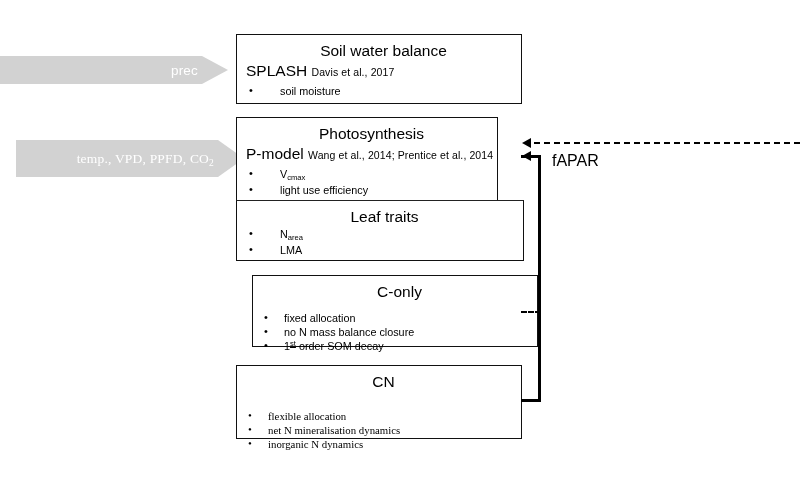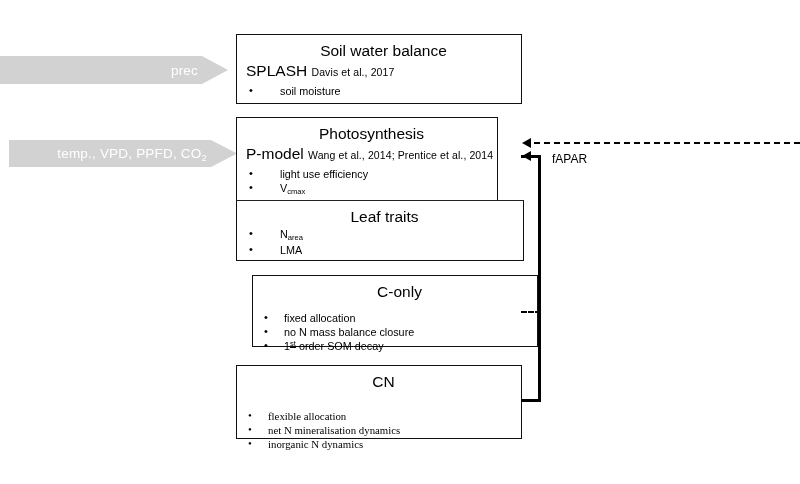--- a/index.html
+++ b/index.html
@@ -89,51 +89,51 @@
   }
   .arrowhead{
     position:absolute;
     width:0;height:0;
     border-top:5px solid transparent;
     border-bottom:5px solid transparent;
     border-right:9px solid #000000;
   }
   .fapar-label{
     position:absolute;
-    font-size:12px;
+    font-size:16px;
     white-space:nowrap;
   }
 </style>
 </head>
 <body>
 
 <div id="stage">
 
   <div class="input-arrow" style="left:0px;top:56px;width:228px;height:28px;">
     <span class="lbl">prec</span>
   </div>
 
-  <div class="input-arrow" style="left:9px;top:140px;width:228px;height:27px;">
+  <div class="input-arrow" style="left:16px;top:140px;width:228px;height:37px;font-family:Liberation Serif, serif;">
     <span class="lbl"><span>temp., VPD, PPFD, CO</span><sub>2</sub></span>
   </div>
 
   <div class="box" style="left:236px;top:34px;width:286px;height:70px;">
     <div class="title">Soil water balance</div>
     <div class="subtitle"><span>SPLASH</span> <span class="cite">Davis et al., 2017</span></div>
     <ul class="bullets">
       <li>soil moisture</li>
     </ul>
   </div>
 
   <div class="box" style="left:236px;top:117px;width:262px;height:84px;">
     <div class="title">Photosynthesis</div>
     <div class="subtitle"><span>P-model</span> <span class="cite">Wang et al., 2014; Prentice et al., 2014</span></div>
     <ul class="bullets">
+      <li>V<sub>cmax</sub></li>
       <li>light use efficiency</li>
-      <li>V<sub>cmax</sub></li>
       <li>c<sub>i</sub>:c<sub>a</sub>; stomatal conductance</li>
     </ul>
   </div>
 
   <div class="box joined-top" style="left:236px;top:200px;width:288px;height:61px;">
     <div class="title">Leaf traits</div>
     <ul class="bullets" style="margin-top:1px;">
       <li>N<sub>area</sub></li>
       <li>LMA</li>
     </ul>

